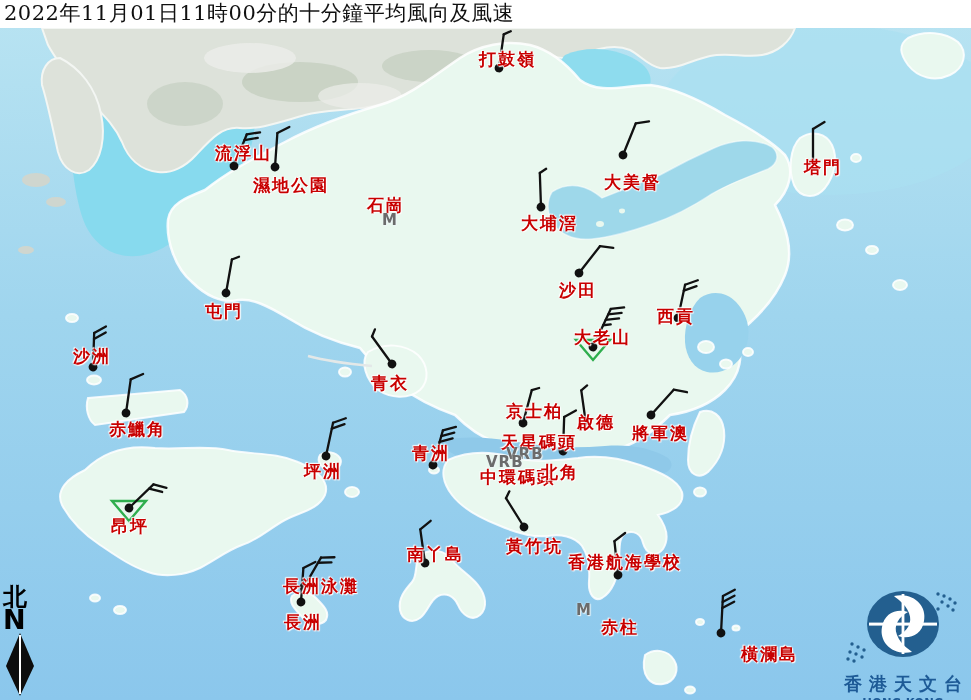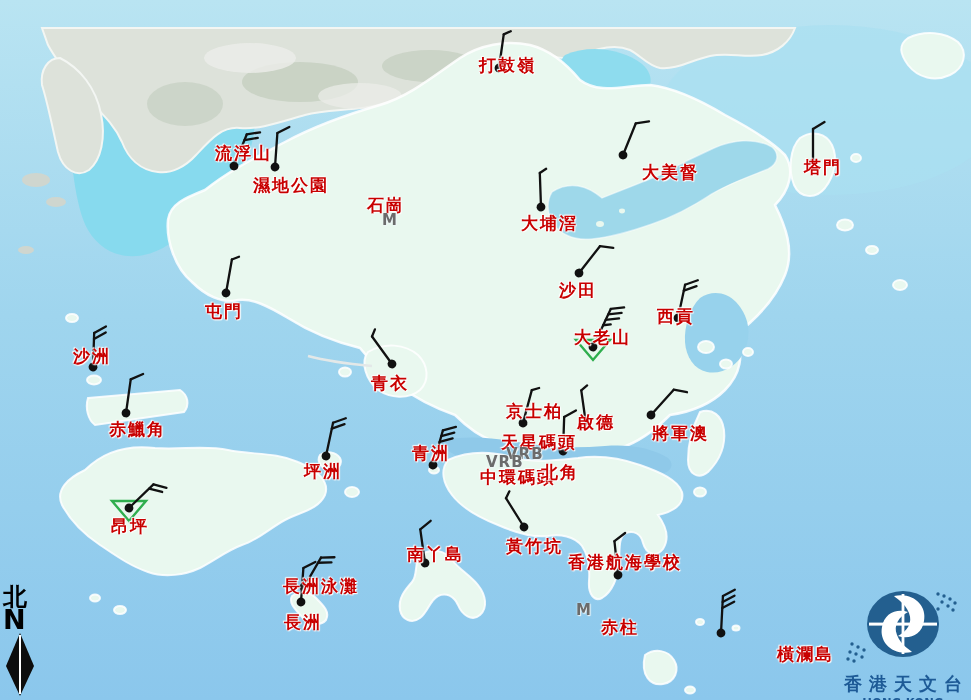--- a/index.html
+++ b/index.html
@@ -246,56 +246,59 @@
         <g transform="translate(129 508) rotate(46)">
           <line x1="0" y1="0" x2="0" y2="-34" stroke="#111111" stroke-width="2.3" stroke-linecap="round"></line>
           <line x1="0" y1="-34" x2="11.5" y2="-41" stroke="#111111" stroke-width="2.3" stroke-linecap="round"></line>
           <line x1="0" y1="-28" x2="11.5" y2="-35" stroke="#111111" stroke-width="2.3" stroke-linecap="round"></line>
           <circle cx="0" cy="0" r="4.4" fill="#111111"></circle>
         </g>
       </g>
   </svg>
 
   <div id="labels-layer">
-      <div class="st-label" style="left: 479px; top: 48px; margin-top: 6px;">打鼓嶺</div>
+      <div class="st-label" style="left: 479px; top: 48px;">打鼓嶺</div>
       <div class="st-label" style="left: 215px; top: 142px;">流浮山</div>
       <div class="st-label" style="left: 253px; top: 174px;">濕地公園</div>
       <div class="st-label" style="left: 367px; top: 194px;">石崗</div>
       <div class="st-marker" style="left: 382px; top: 211px;">M</div>
-      <div class="st-label" style="left: 604px; top: 161px; margin-left: 38px;">大美督</div>
+      <div class="st-label" style="left: 604px; top: 171px;">大美督</div>
       <div class="st-label" style="left: 792px; top: 156px; margin-left: 12px;">塔門</div>
       <div class="st-label" style="left: 521px; top: 212px;">大埔滘</div>
       <div class="st-label" style="left: 559px; top: 279px;">沙田</div>
       <div class="st-label" style="left: 657px; top: 293px; margin-top: 12px;">西貢</div>
       <div class="st-label" style="left: 574px; top: 326px;">大老山</div>
       <div class="st-label" style="left: 205px; top: 300px;">屯門</div>
       <div class="st-label" style="left: 73px; top: 345px;">沙洲</div>
       <div class="st-label" style="left: 109px; top: 418px;">赤鱲角</div>
       <div class="st-label" style="left: 371px; top: 372px;">青衣</div>
       <div class="st-label" style="left: 304px; top: 460px;">坪洲</div>
       <div class="st-label" style="left: 412px; top: 442px;">青洲</div>
       <div class="st-label" style="left: 506px; top: 400px;">京士柏</div>
       <div class="st-label" style="left: 577px; top: 411px;">啟德</div>
-      <div class="st-label" style="left: 652px; top: 422px;">將軍澳</div>
+      <div class="st-label" style="left: 632px; top: 422px;">將軍澳</div>
       <div class="st-label" style="left: 501px; top: 431px;">天星碼頭</div>
       <div class="st-marker" style="left: 506px; top: 445px;">VRB</div>
       <div class="st-label" style="left: 480px; top: 466px;">中環碼頭</div>
       <div class="st-marker" style="left: 486px; top: 453px;">VRB</div>
       <div class="st-label" style="left: 541px; top: 461px;">北角</div>
       <div class="st-label" style="left: 506px; top: 535px;">黃竹坑</div>
       <div class="st-label" style="left: 407px; top: 543px;">南丫島</div>
       <div class="st-label" style="left: 283px; top: 565px; margin-top: 10px;">長洲泳灘</div>
       <div class="st-label" style="left: 284px; top: 611px;">長洲</div>
       <div class="st-label" style="left: 568px; top: 551px;">香港航海學校</div>
       <div class="st-label" style="left: 565px; top: 616px; padding-left: 36px;">赤柱</div>
       <div class="st-marker" style="left: 576px; top: 601px;">M</div>
-      <div class="st-label" style="left: 733px; top: 643px; padding-left: 44px;">橫瀾島</div>
+      <div class="st-label" style="left: 697px; top: 643px; padding-left: 44px;">橫瀾島</div>
       <div class="st-label" style="left: 111px; top: 515px;">昂坪</div>
     </div>
 
+  <div class="titlebar">
+    <span class="title">2022年11月01日11時00分的十分鐘平均風向及風速</span>
+  </div>
 
   <div class="compass">
     <div class="compass-zh">北</div>
     <div class="compass-en">N</div>
     <svg width="36" height="66" viewBox="0 0 36 66">
       <polygon points="17,1 31,34 17,64 3,34" fill="#0d0d0d"></polygon>
       <line x1="17" y1="3" x2="17" y2="62" stroke="#ffffff" stroke-width="2"></line>
     </svg>
   </div>
 

